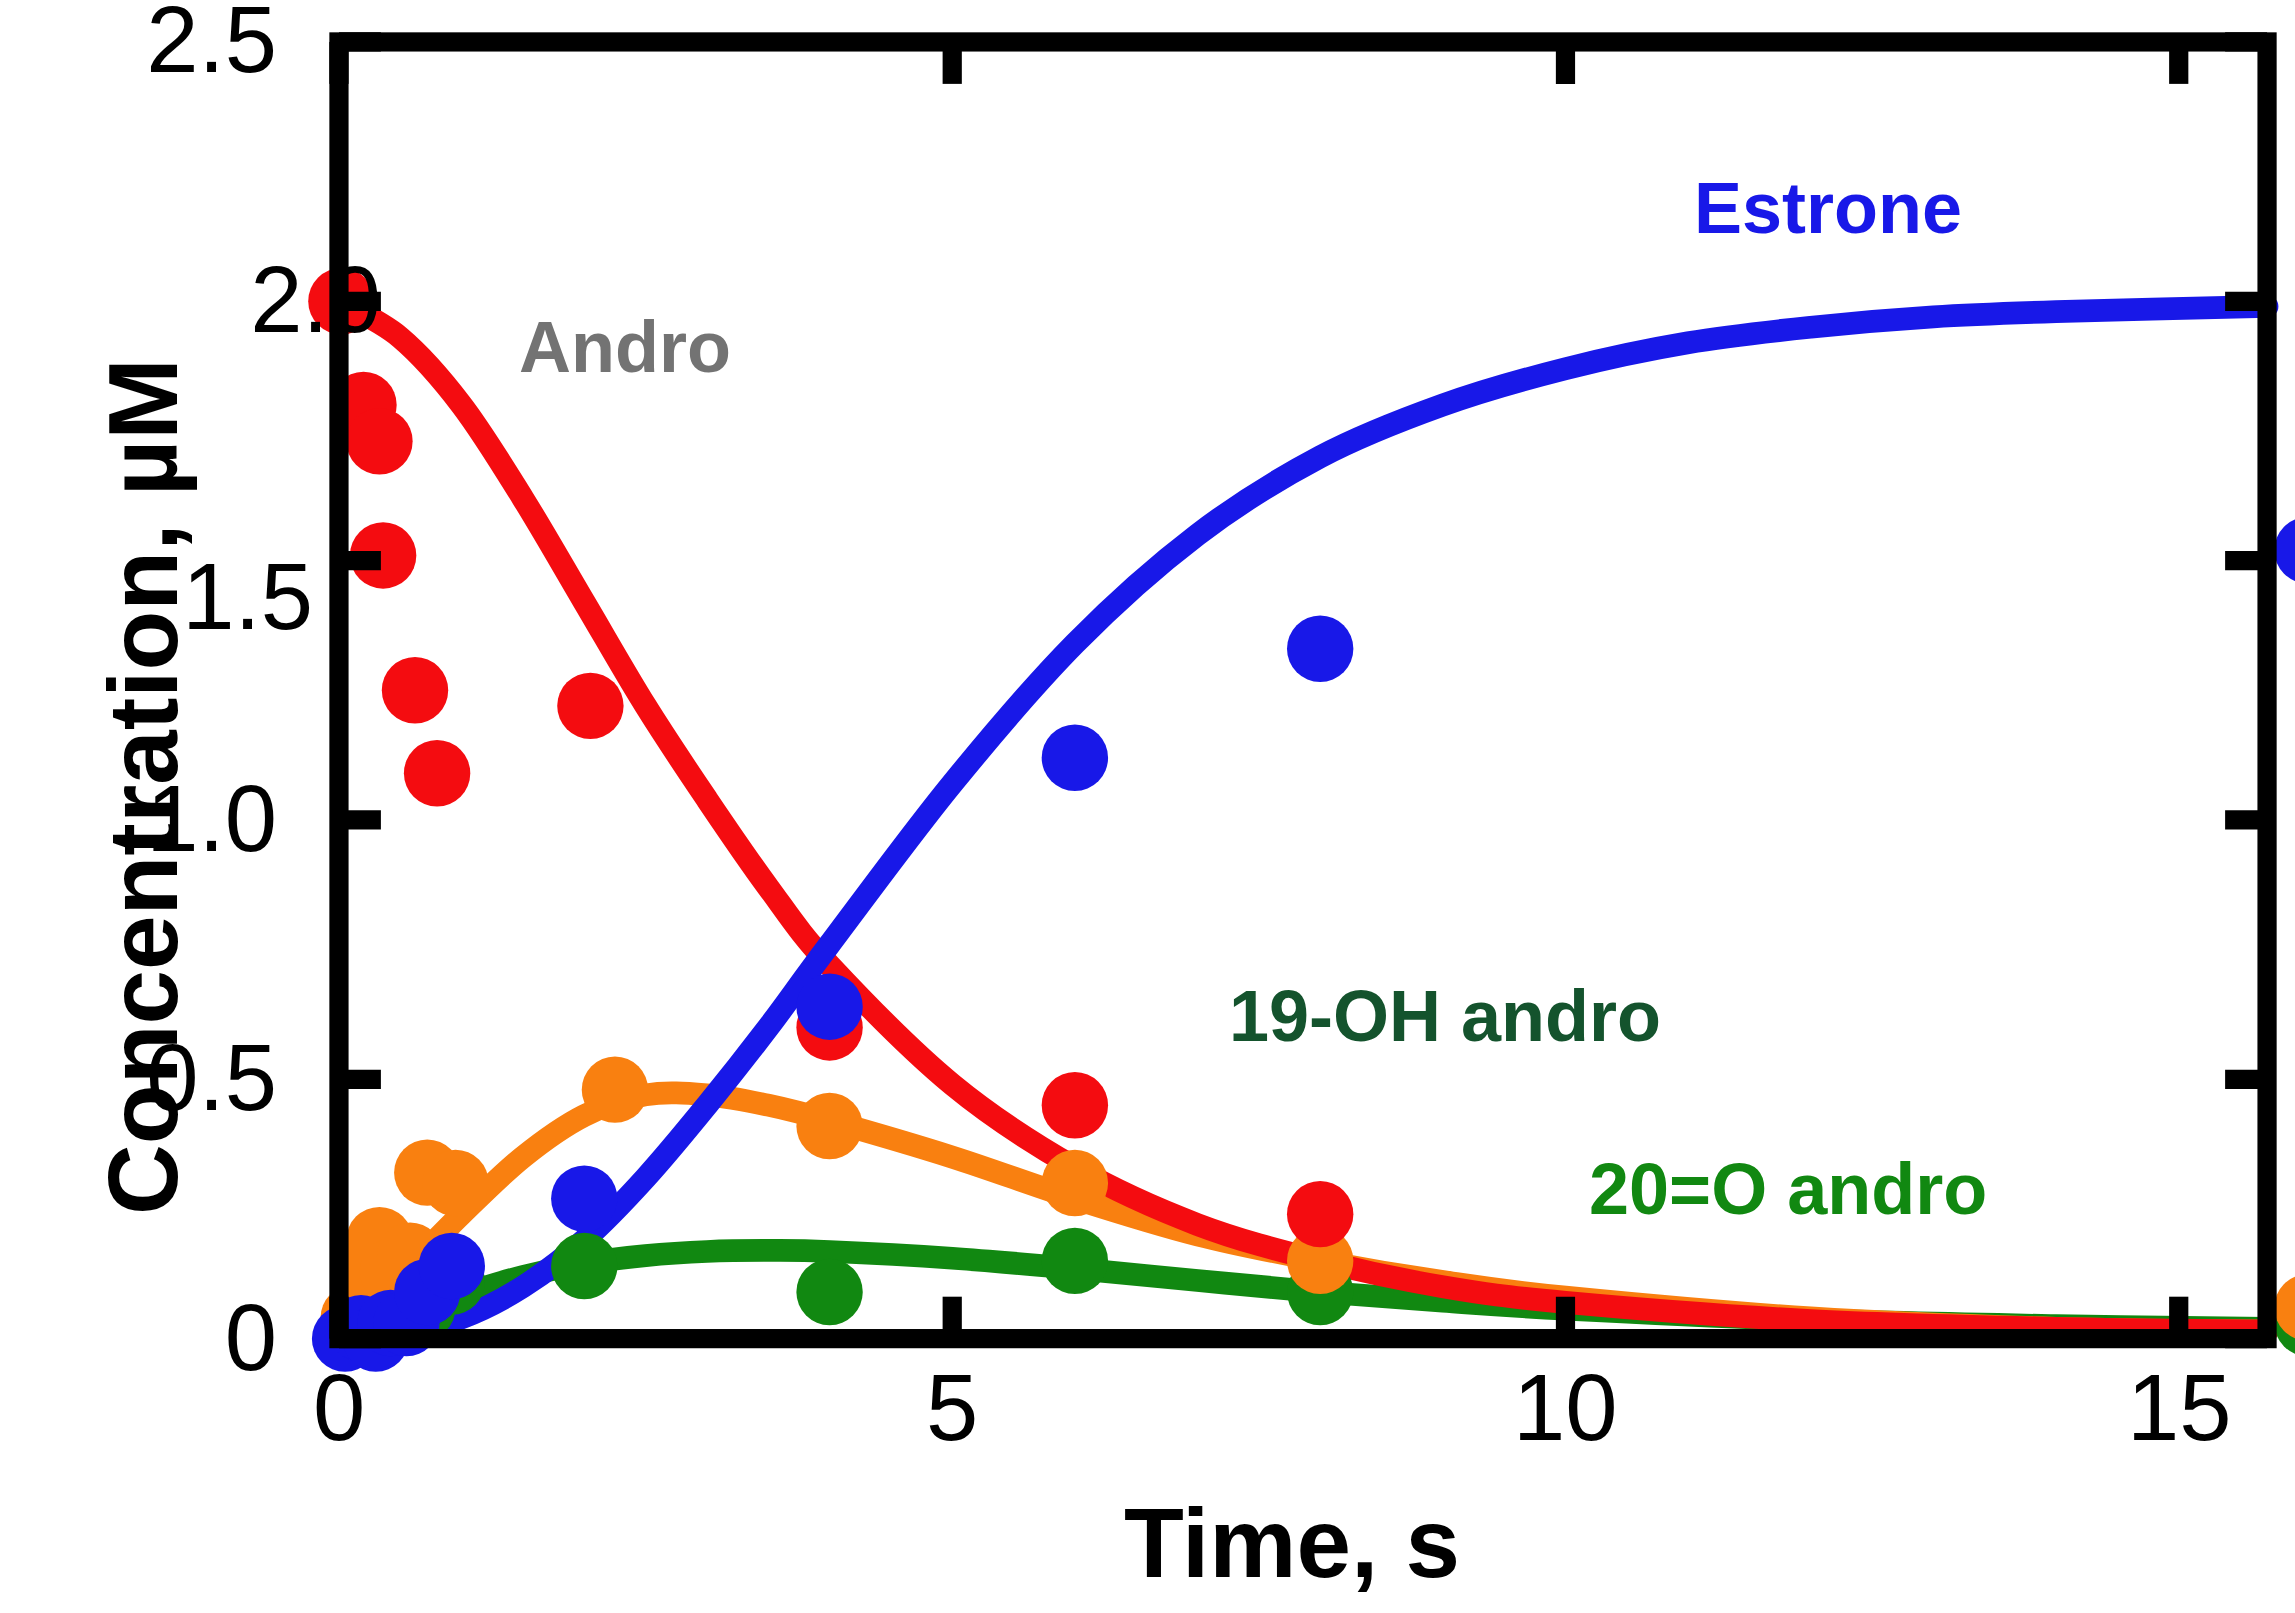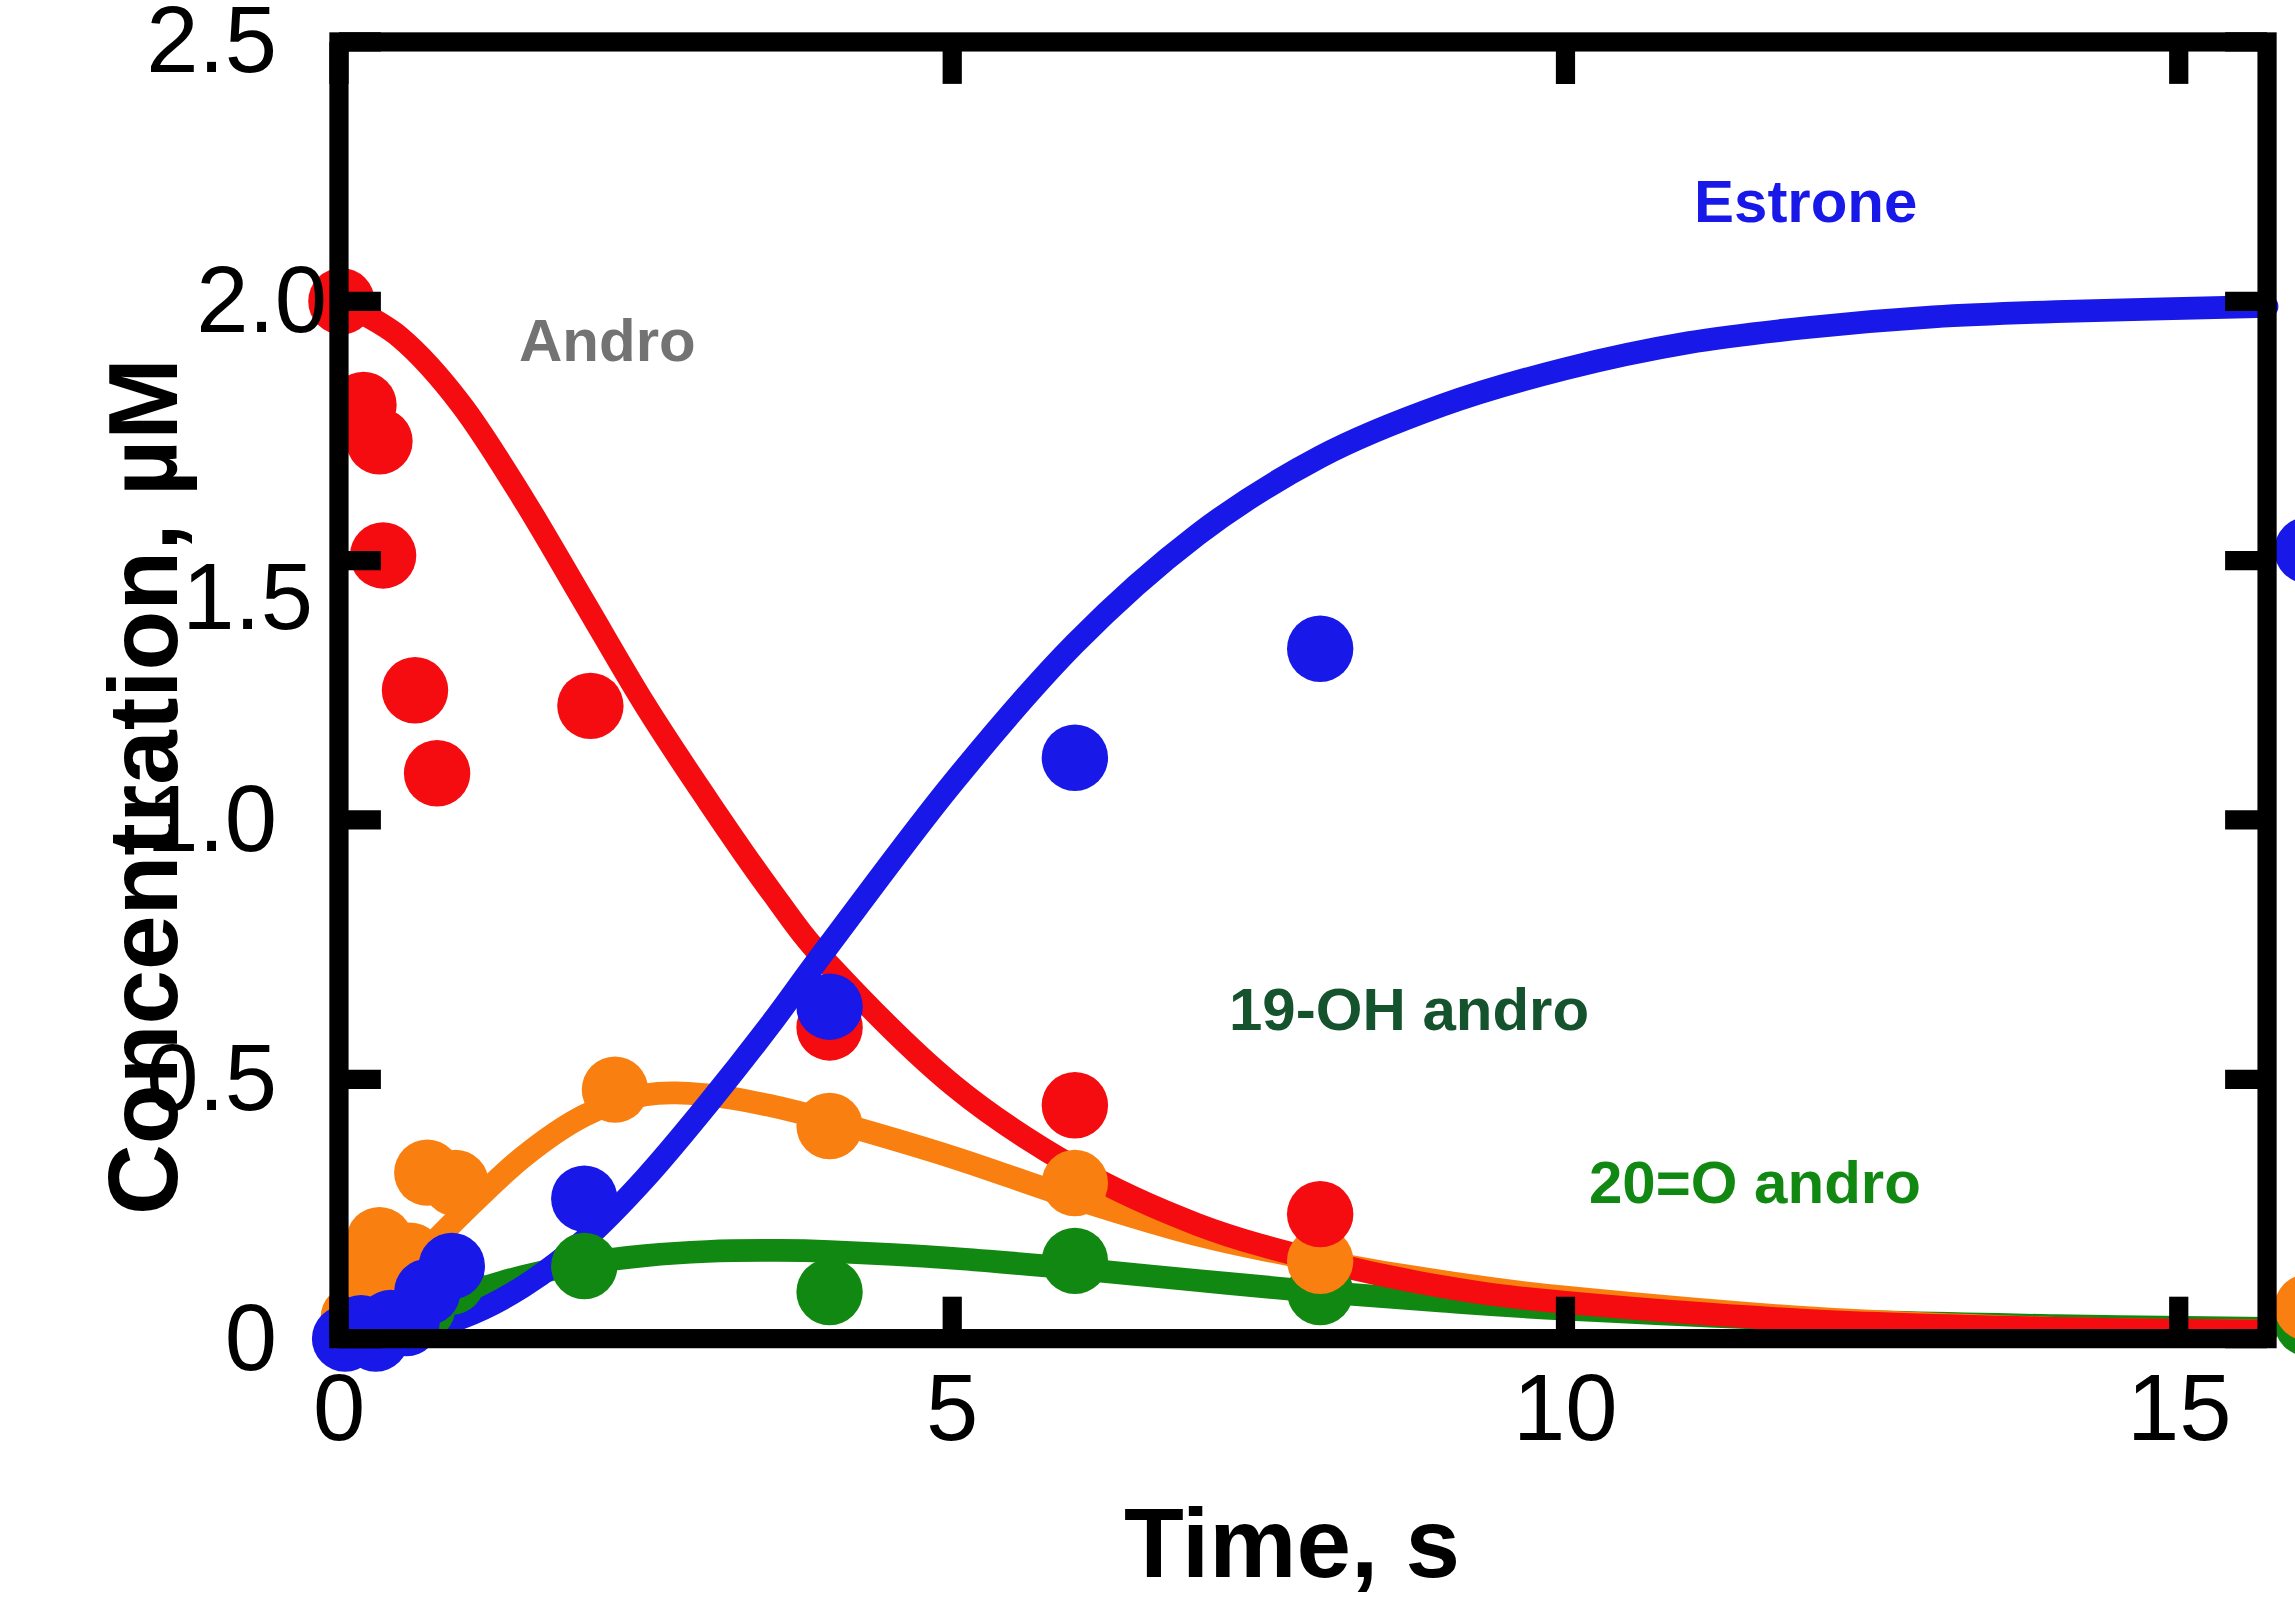--- a/index.html
+++ b/index.html
@@ -45,21 +45,21 @@
     line-height: 1;
   }
   #ylabel {
     transform-origin: 0 0;
     transform: rotate(-90deg);
   }
   .series-label {
     position: absolute;
     font-family: "Liberation Sans", sans-serif;
     font-weight: bold;
-    font-size: 60px;
+    font-size: 72px;
     white-space: nowrap;
     line-height: 1;
   }
 </style>
 </head>
 <body>
 
 <div id="figure">
 
   <svg id="plot-svg" viewBox="0 0 2627 1846" preserveAspectRatio="none" xmlns="http://www.w3.org/2000/svg">
@@ -139,21 +139,21 @@
         <line x1="388" y1="641.6" x2="436" y2="641.6" stroke="#000000" stroke-width="22"></line>
         <line x1="2595" y1="641.6" x2="2547" y2="641.6" stroke="#000000" stroke-width="22"></line>
         <line x1="388" y1="344.79999999999995" x2="436" y2="344.79999999999995" stroke="#000000" stroke-width="22"></line>
         <line x1="2595" y1="344.79999999999995" x2="2547" y2="344.79999999999995" stroke="#000000" stroke-width="22"></line>
         <line x1="388" y1="48" x2="436" y2="48" stroke="#000000" stroke-width="22"></line>
         <line x1="2595" y1="48" x2="2547" y2="48" stroke="#000000" stroke-width="22"></line>
       </g>
   </svg>
 
   <div class="tick-label" style="right:2018px; top:-7px;">2.5</div>
-  <div class="tick-label" style="right:1968px; top:253px;">2.0</div>
+  <div class="tick-label" style="right:1914px; top:253px;">2.0</div>
   <div class="tick-label" style="right:1982px; top:512px;margin-top:38px;">1.5</div>
   <div class="tick-label" style="right:2018px; top:772px;">1.0</div>
   <div class="tick-label" style="right:2018px; top:1031px;margin-left:42px;">0.5</div>
   <div class="tick-label" style="right:2018px; top:1291px;">0</div>
 
   <div class="tick-label" style="left:313px; top:1361px;">0</div>
   <div class="tick-label" style="left:926px; top:1361px;">5</div>
   <div class="tick-label" style="left:1513px; top:1361px;">10</div>
   <div class="tick-label" style="left:2127px; top:1361px;">15</div>
 

